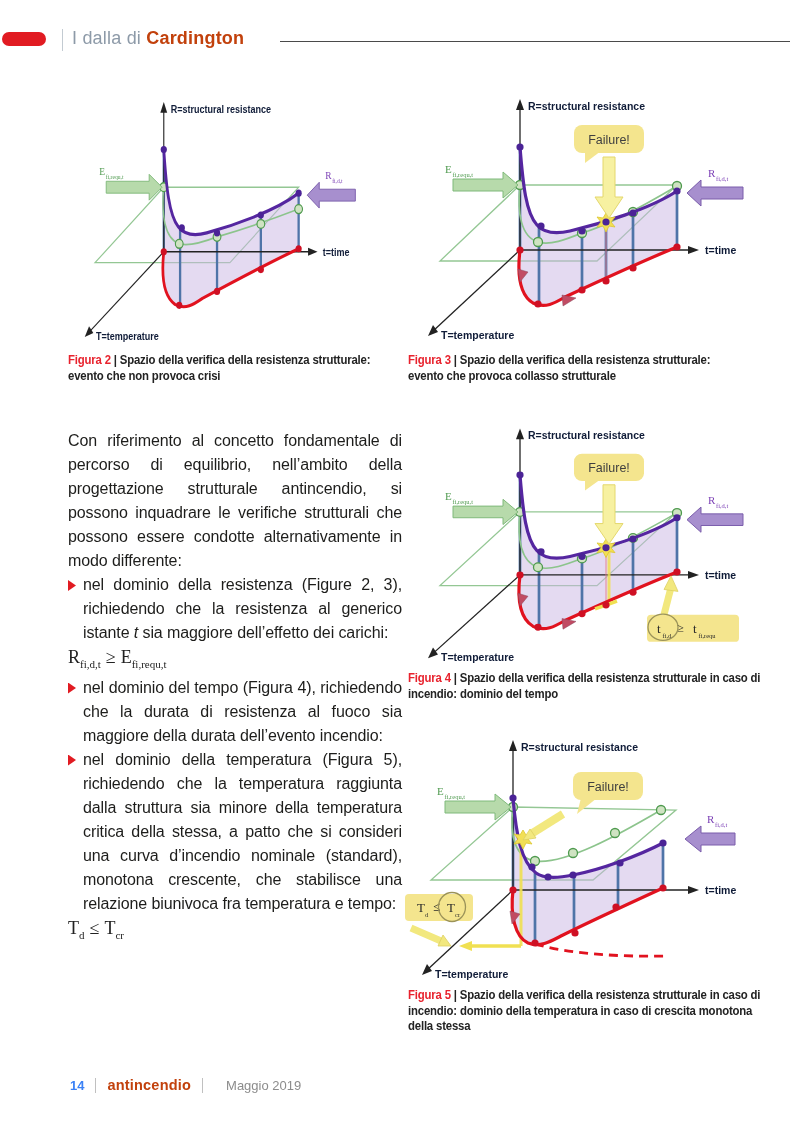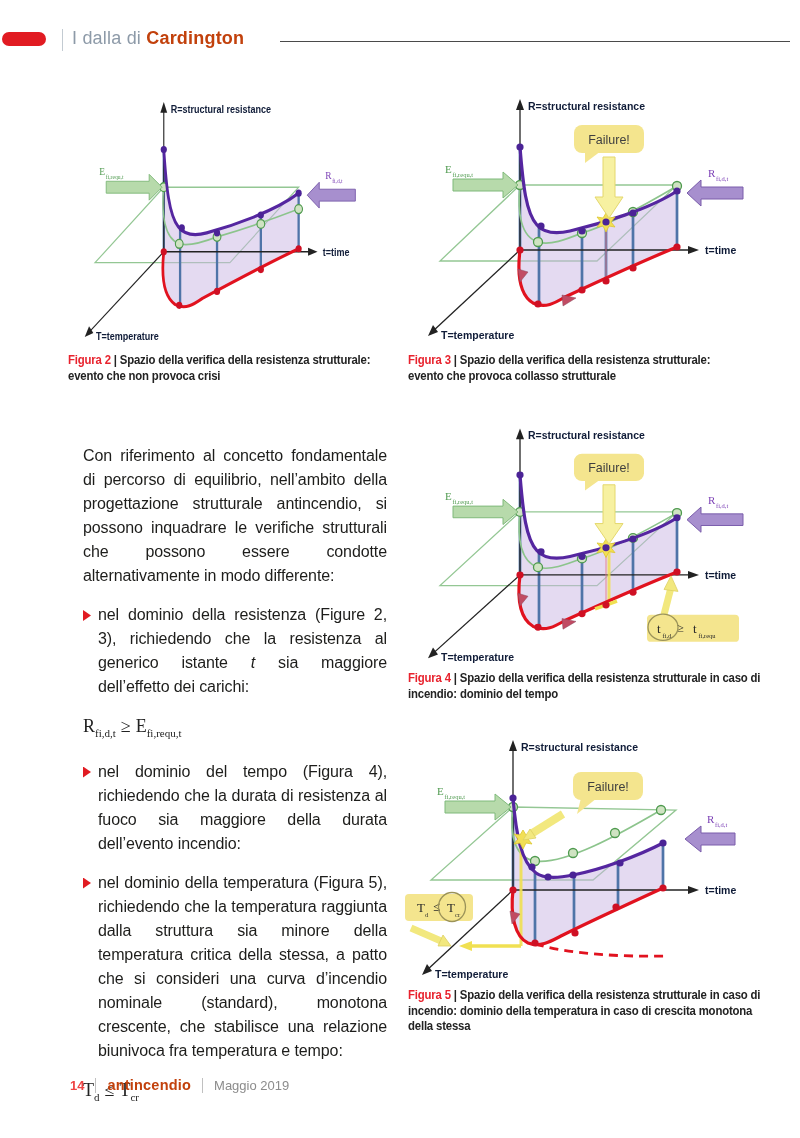--- a/index.html
+++ b/index.html
@@ -17,35 +17,35 @@
 
   
   .figure{position:absolute;}
   .caption{position:absolute;font-size:12.5px;font-weight:bold;color:#232323;line-height:1.25;
            letter-spacing:-.2px;transform:scaleX(.91);transform-origin:left top;}
   .caption .fig-label{color:#e8232e;}
 
   
   .article{position:absolute;left:68px;top:429px;width:334px;font-size:16px;line-height:24px;
            color:#1d1d1b;text-align:justify;letter-spacing:-.1px;}
-  .article p{margin:15px;}
+  .article p{margin:0;}
   .bullet-item{position:relative;padding-left:15px;}
   .bullet-marker{position:absolute;left:0;top:7px;width:8px;height:11px;background:#e11b22;
                  clip-path:polygon(0 0,100% 50%,0 100%);}
   .formula{font-family:"Liberation Serif",serif;font-size:18px;color:#222;
            margin:12px 0 12px 2px;text-align:left;letter-spacing:0;}
   .formula sub{font-size:11px;}
   .formula .op{margin:0 5px;}
 
   
   .footer{position:absolute;left:70px;top:1077px;display:flex;align-items:center;gap:11px;font-size:13px;}
-  .footer .pg{color:#ef4444;font-weight:bold;}
+  .footer .pg{color:#3b82f6;font-weight:bold;}
   .footer .sep{width:1px;height:15px;background:#c0c0c0;}
   .footer .mag{color:#c2410c;font-weight:bold;font-size:14.5px;letter-spacing:.2px;}
-  .footer .issue{color:#8c8c8c;}
+  .footer .issue{color:#8c8c8c;margin-left:12px;}
 
   
   .axis{stroke:#222;stroke-width:1.3;fill:none;}
   .axis-label{font-family:"Liberation Sans",sans-serif;font-size:10.5px;font-weight:bold;fill:#101c38;}
   .plane{fill:none;stroke:#94c794;stroke-width:1.3;}
   .gcurve{fill:none;stroke:#8cc48c;stroke-width:1.7;}
   .pcurve{fill:none;stroke:#5526a0;stroke-width:3.2;stroke-linecap:round;}
   .rcurve{fill:none;stroke:#e1121f;stroke-width:3.2;stroke-linecap:round;}
   .bluev{stroke:#4f74a8;stroke-width:2.7;}
   .fillp{fill:#c9b5e4;opacity:.5;}

